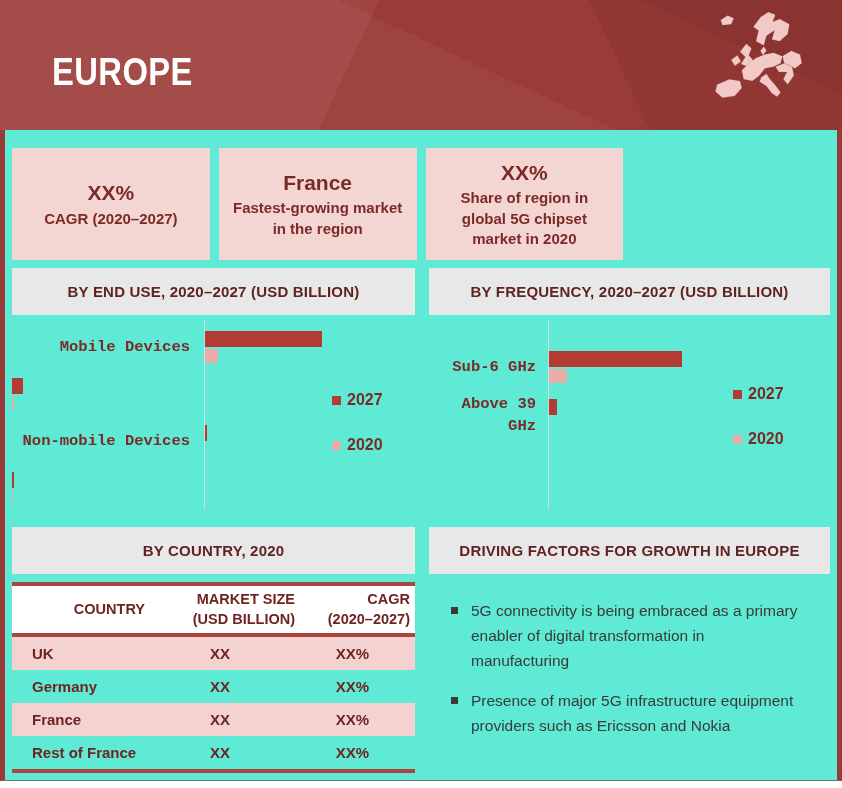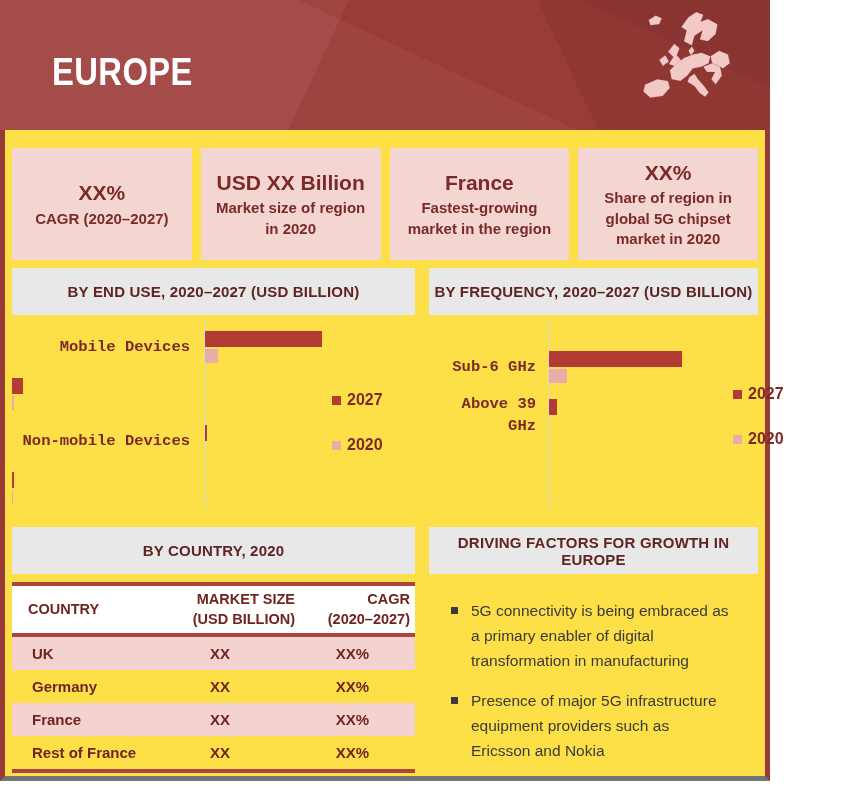--- a/index.html
+++ b/index.html
@@ -3,23 +3,23 @@
 <meta charset="utf-8">
 <style>
   * { margin:0; padding:0; box-sizing:border-box; }
   html,body { background:#ffffff; }
   body {
     width:842px; height:788px;
     font-family:"Liberation Sans", sans-serif;
     position:relative; overflow:hidden;
   }
   .frame {
-    position:absolute; left:0; top:0; width:770px; height:781px;
-    background:#fde047;
-    border-left:5px solid #993b38; border-right:5px solid #993b38; border-bottom:5px solid #737373;
+    position:absolute; left:0; top:0; width:842px; height:781px;
+    background:#5eead4;
+    border-left:5px solid #993b38; border-right:5px solid #993b38; border-bottom:1px solid #737373;
   }
   
   .band {
     position:relative; height:130px; margin:0 -5px; 
     background-color:#9b3b38;
     background-image:
       linear-gradient(115deg, rgba(255,255,255,0.05) 0%, rgba(255,255,255,0.05) 42%, rgba(0,0,0,0) 42%),
       linear-gradient(245deg, rgba(0,0,0,0.07) 0%, rgba(0,0,0,0.07) 28%, rgba(0,0,0,0) 28%),
       linear-gradient(25deg, rgba(255,255,255,0.04) 0%, rgba(255,255,255,0.04) 55%, rgba(0,0,0,0) 55%),
       linear-gradient(205deg, rgba(0,0,0,0.05) 0%, rgba(0,0,0,0.05) 18%, rgba(0,0,0,0) 18%);
@@ -75,21 +75,21 @@
   .chart.enduse .legend { left:320px; top:76px; }
   .chart.freq  .legend { left:304px; top:70px; }
   .legend-item { display:flex; align-items:center; gap:6px; color:#7b2a28; font-size:16px; font-weight:bold;text-align:right; }
   .swatch { width:9px; height:9px; display:inline-block; }
   
   .bottom-cols { display:grid; grid-template-columns:403px 1fr; gap:14px; margin-top:10px; }
   .table-wrap { margin-top:8px; }
   .tline { height:4px; background:#ab4541; }
   .t-header { display:grid; grid-template-columns:133px 150px 115px; align-items:center; height:47px; background:#ffffff; }
   .t-header .th { color:#6f2422; font-size:14.5px; font-weight:bold; text-align:right; white-space:pre-line; line-height:1.35; }
-  .t-header .th:first-child { text-align:left; padding-left:16px; }
+  .t-header .th:first-child { text-align:right; padding-left:16px; }
   .t-row { display:grid; grid-template-columns:133px 150px 115px; align-items:center; height:33px; }
   .t-row:nth-child(odd) { background:#f3d2cf; }
   .t-row .td { color:#6f2422; font-size:15px; font-weight:bold; text-align:center; }
   .t-row .td:first-child { text-align:left; padding-left:20px; }
   .factors { padding:24px 26px 0 22px; }
   .factor { display:flex; gap:13px; margin-bottom:15px; color:#3a3a3a; font-size:15.5px; line-height:25px; }
   .factor .bullet-sq { flex:0 0 auto; width:7px; height:7px; background:#3a3a3a; margin-top:9px; }
 </style>
 </head>
 <body>
@@ -115,24 +115,20 @@
   </div>
 
   <div class="content">
 
     <div class="cards-row">
       <div class="card">
         <div class="val">XX%</div>
         <div class="lbl">CAGR (2020–2027)</div>
       </div>
       <div class="card">
-        <div class="val">USD XX Billion</div>
-        <div class="lbl">Market size of region in 2020</div>
-      </div>
-      <div class="card">
         <div class="val">France</div>
         <div class="lbl">Fastest-growing market in the region</div>
       </div>
       <div class="card">
         <div class="val">XX%</div>
         <div class="lbl">Share of region in global 5G chipset market in 2020</div>
       </div>
     </div>
 
     <div class="two-col">

